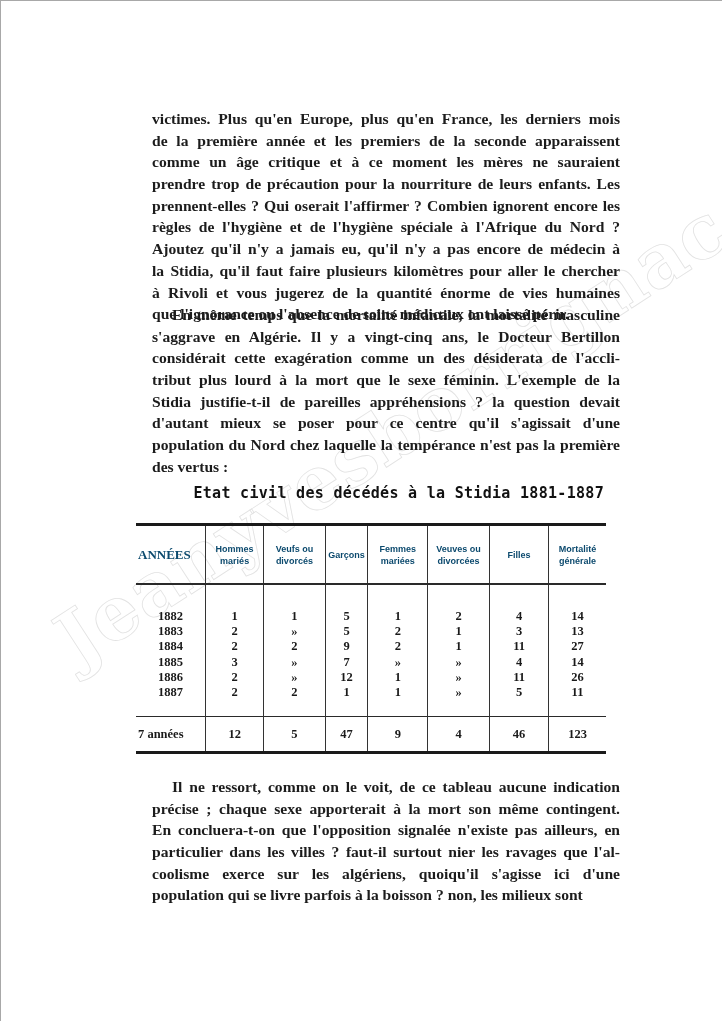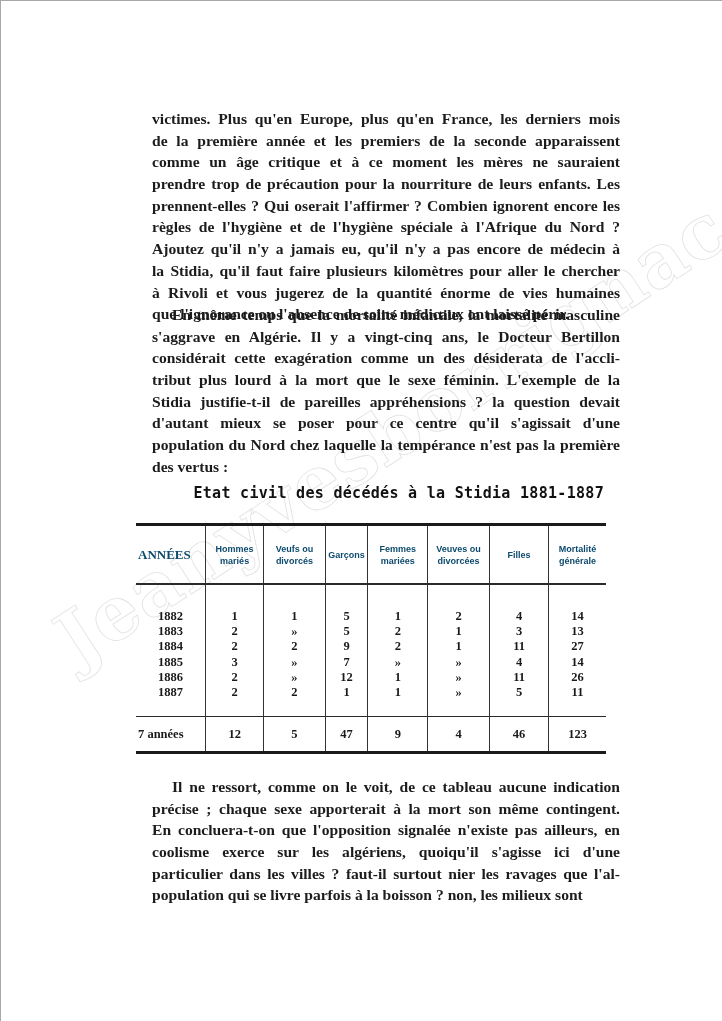--- a/index.html
+++ b/index.html
@@ -199,16 +199,16 @@
         <td class="col">46</td>
         <td class="col">123</td>
       </tr>
   </tfoot>
 </table>
 
 <div class="text-block" id="para3">
     <span class="line indent">Il ne ressort, comme on le voit, de ce tableau aucune indication</span>
     <span class="line">précise ; chaque sexe apporterait à la mort son même contingent.</span>
     <span class="line">En concluera-t-on que l'opposition signalée n'existe pas ailleurs, en</span>
+    <span class="line">particulier dans les villes ? faut-il surtout nier les ravages que l'al-</span>
     <span class="line">coolisme exerce sur les algériens, quoiqu'il s'agisse ici d'une</span>
-    <span class="line">particulier dans les villes ? faut-il surtout nier les ravages que l'al-</span>
     <span class="line last">population qui se livre parfois à la boisson ? non, les milieux sont</span>
   </div>
 
 </body></html>

